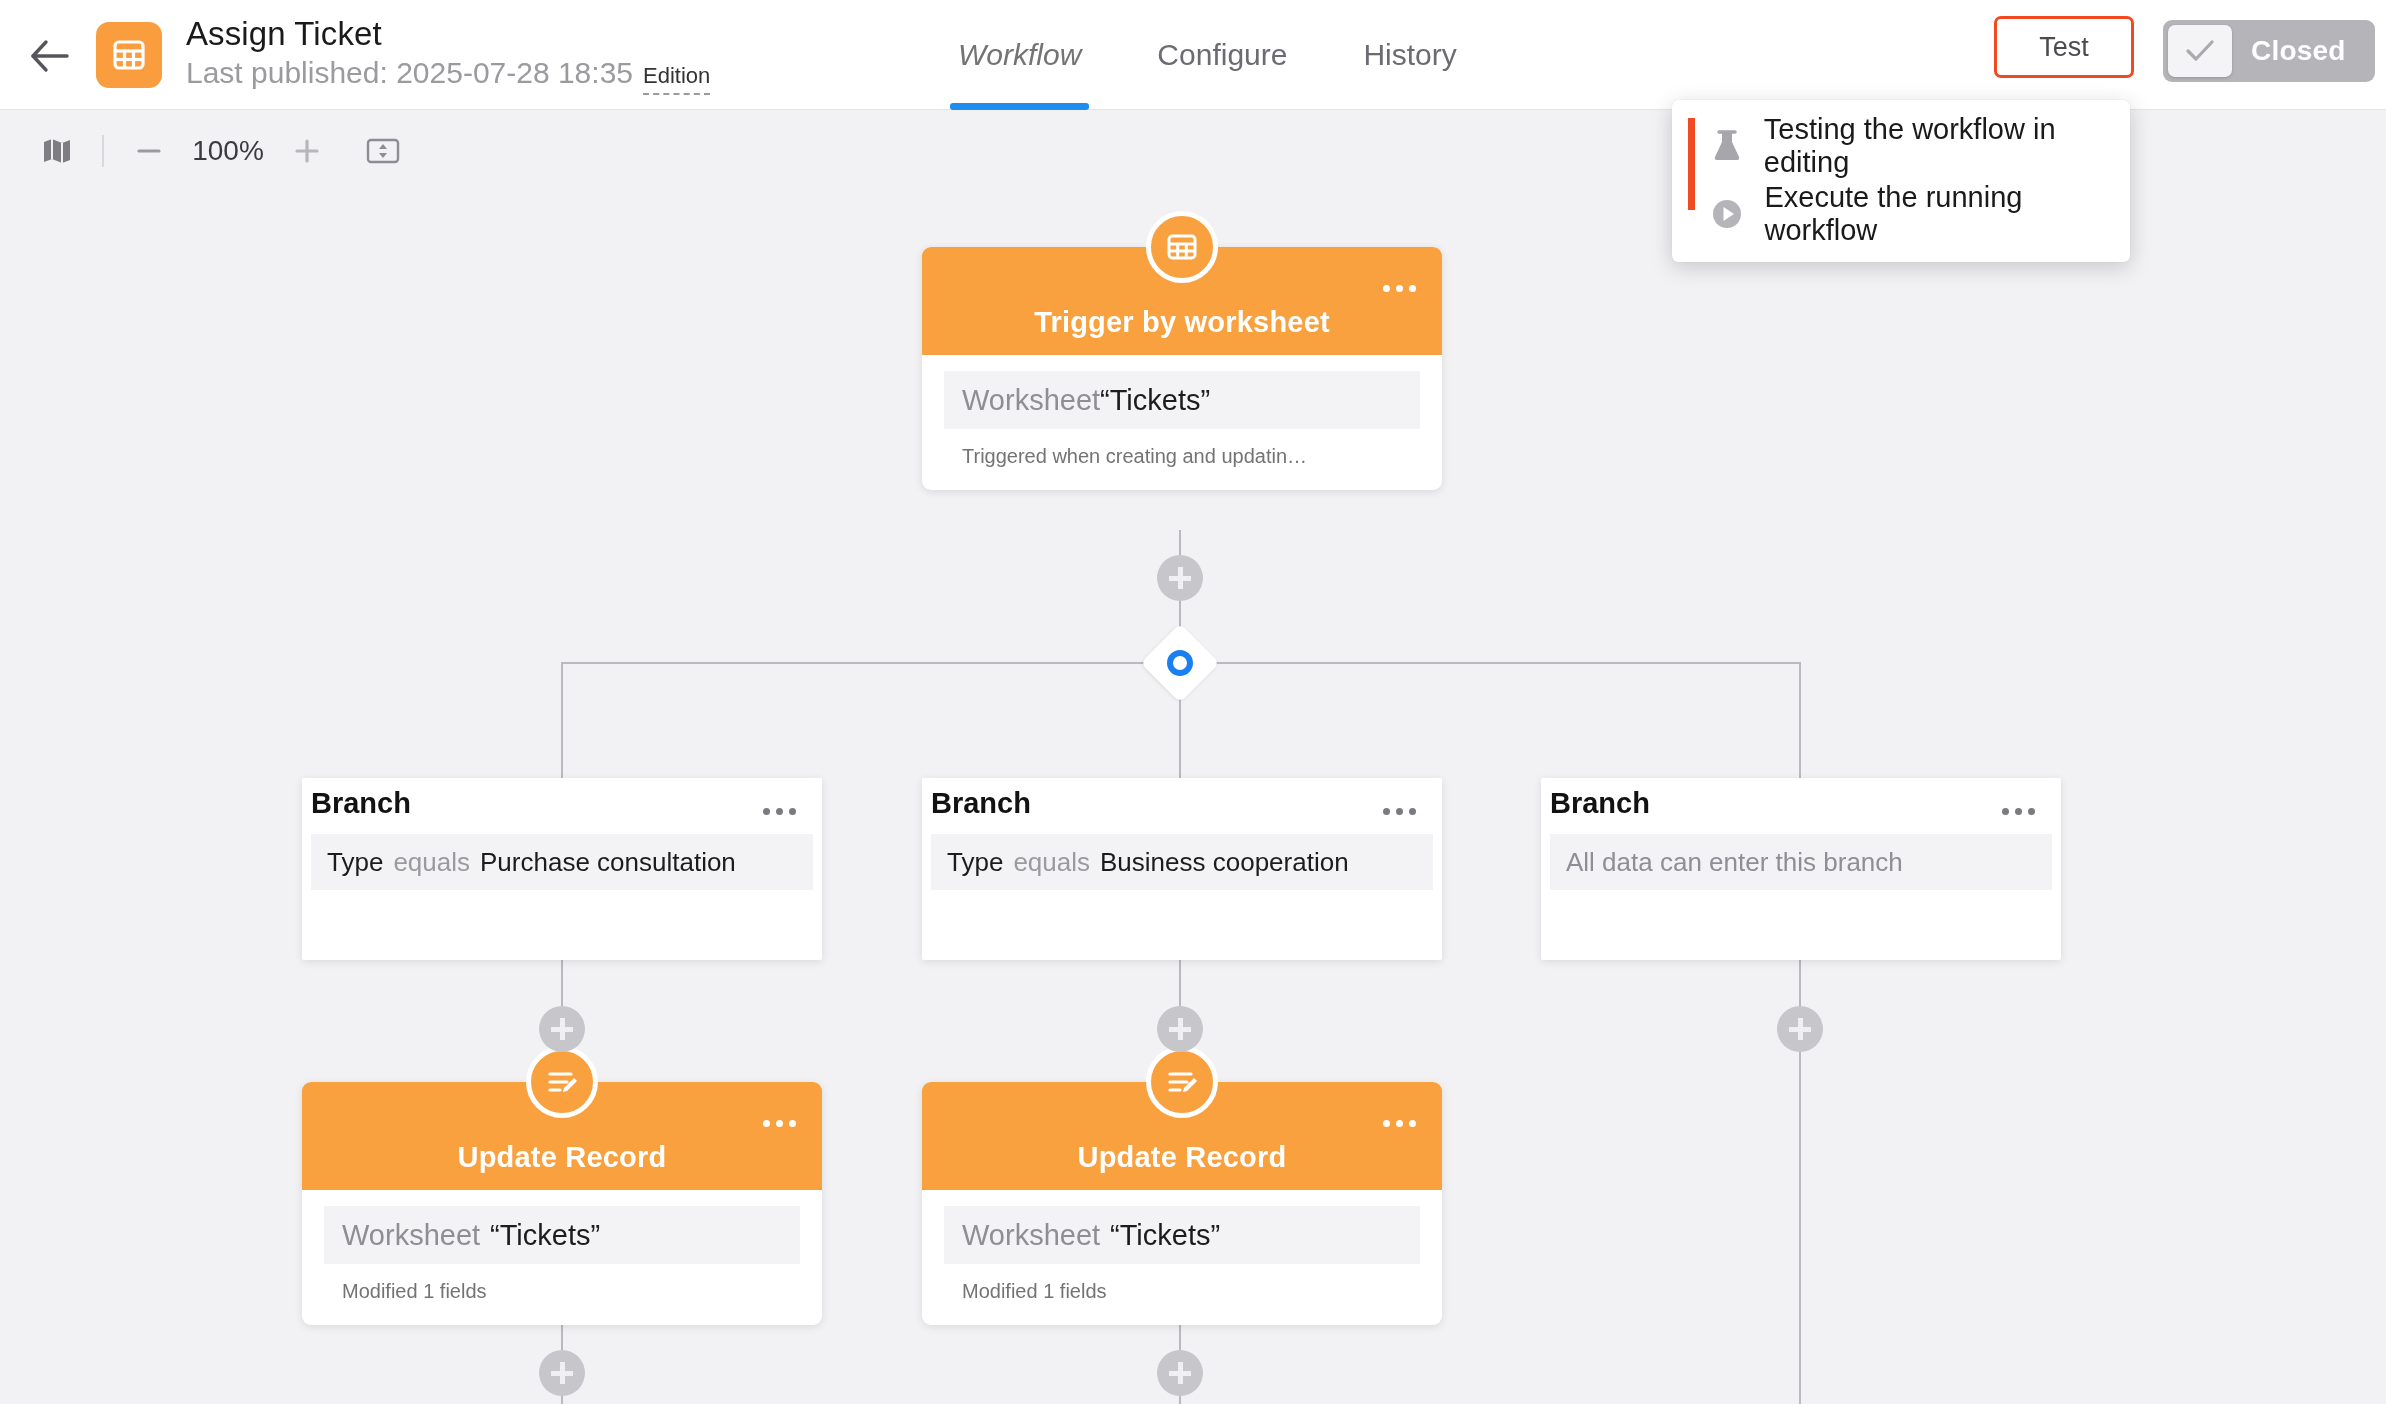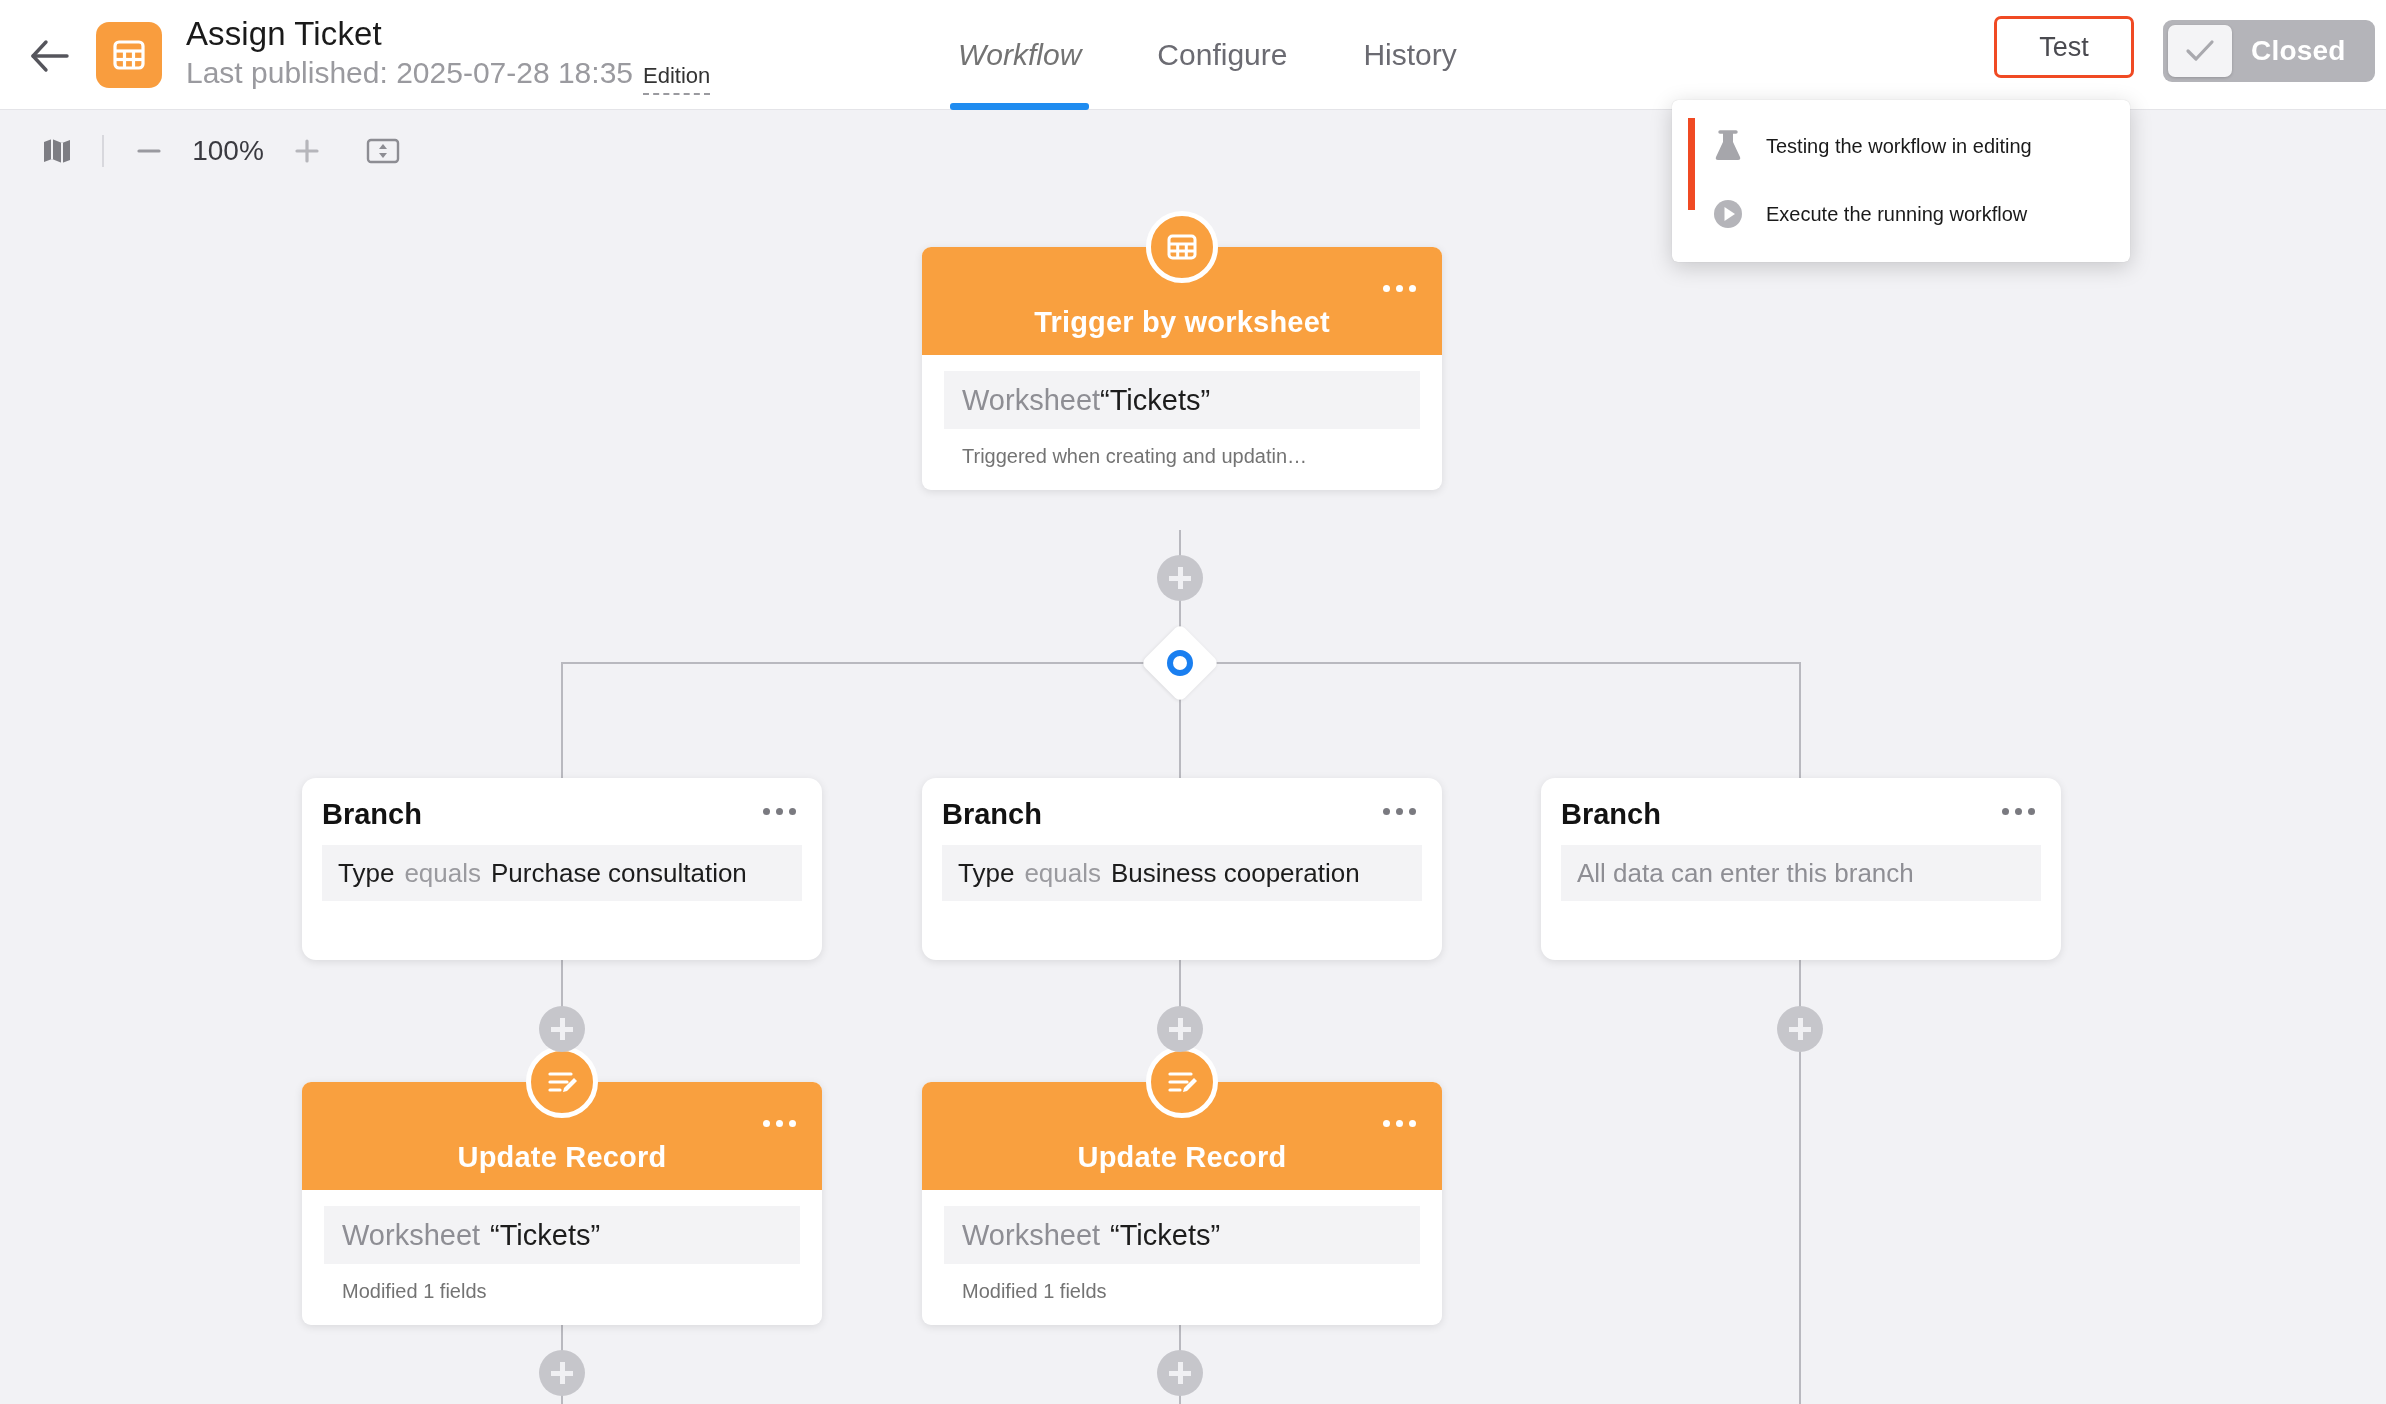--- a/index.html
+++ b/index.html
@@ -109,21 +109,21 @@
     width: 7px; height: 92px; background: #f04a23;
   }
   .dd-item {
     height: 68px; display: flex; align-items: center;
     padding-left: 34px; cursor: pointer;
   }
   .dd-icon {
     width: 44px; height: 44px; margin-right: 16px;
     display: flex; align-items: center; justify-content: center;
   }
-  .dd-label { font-size: 20px; color: #1a1a1a; }
+  .dd-label { font-size: 29px; color: #1a1a1a; }
 
   
   .toolbar {
     position: absolute; left: 0; top: 110px;
     width: 2386px; height: 82px;
     display: flex; align-items: center;
     padding-left: 30px; gap: 0;
     z-index: 20;
   }
   .tb-btn {
@@ -215,23 +215,23 @@
   .field-val { color: #1c1c1c; }
   .field-note {
     margin-top: 16px; padding: 0 18px;
     font-size: 20px; color: #737373;
     white-space: nowrap; overflow: hidden; text-overflow: ellipsis;
   }
 
   
   .branch-card {
     position: absolute; width: 520px; height: 182px;
-    background: #fff; border-radius: 14px;
+    background: #fff; border-radius: 2px;
     box-shadow: 0 2px 9px rgba(0,0,0,.10);
-    z-index: 5; padding: 20px;
+    z-index: 5; padding: 9px;
   }
   .branch-title {
     font-size: 29px; font-weight: bold; color: #121212;
     margin-bottom: 14px;
   }
   .branch-cond {
     background: #f3f3f5; height: 56px;
     display: flex; align-items: center; padding: 0 16px;
     font-size: 26px; gap: 10px;
   }

